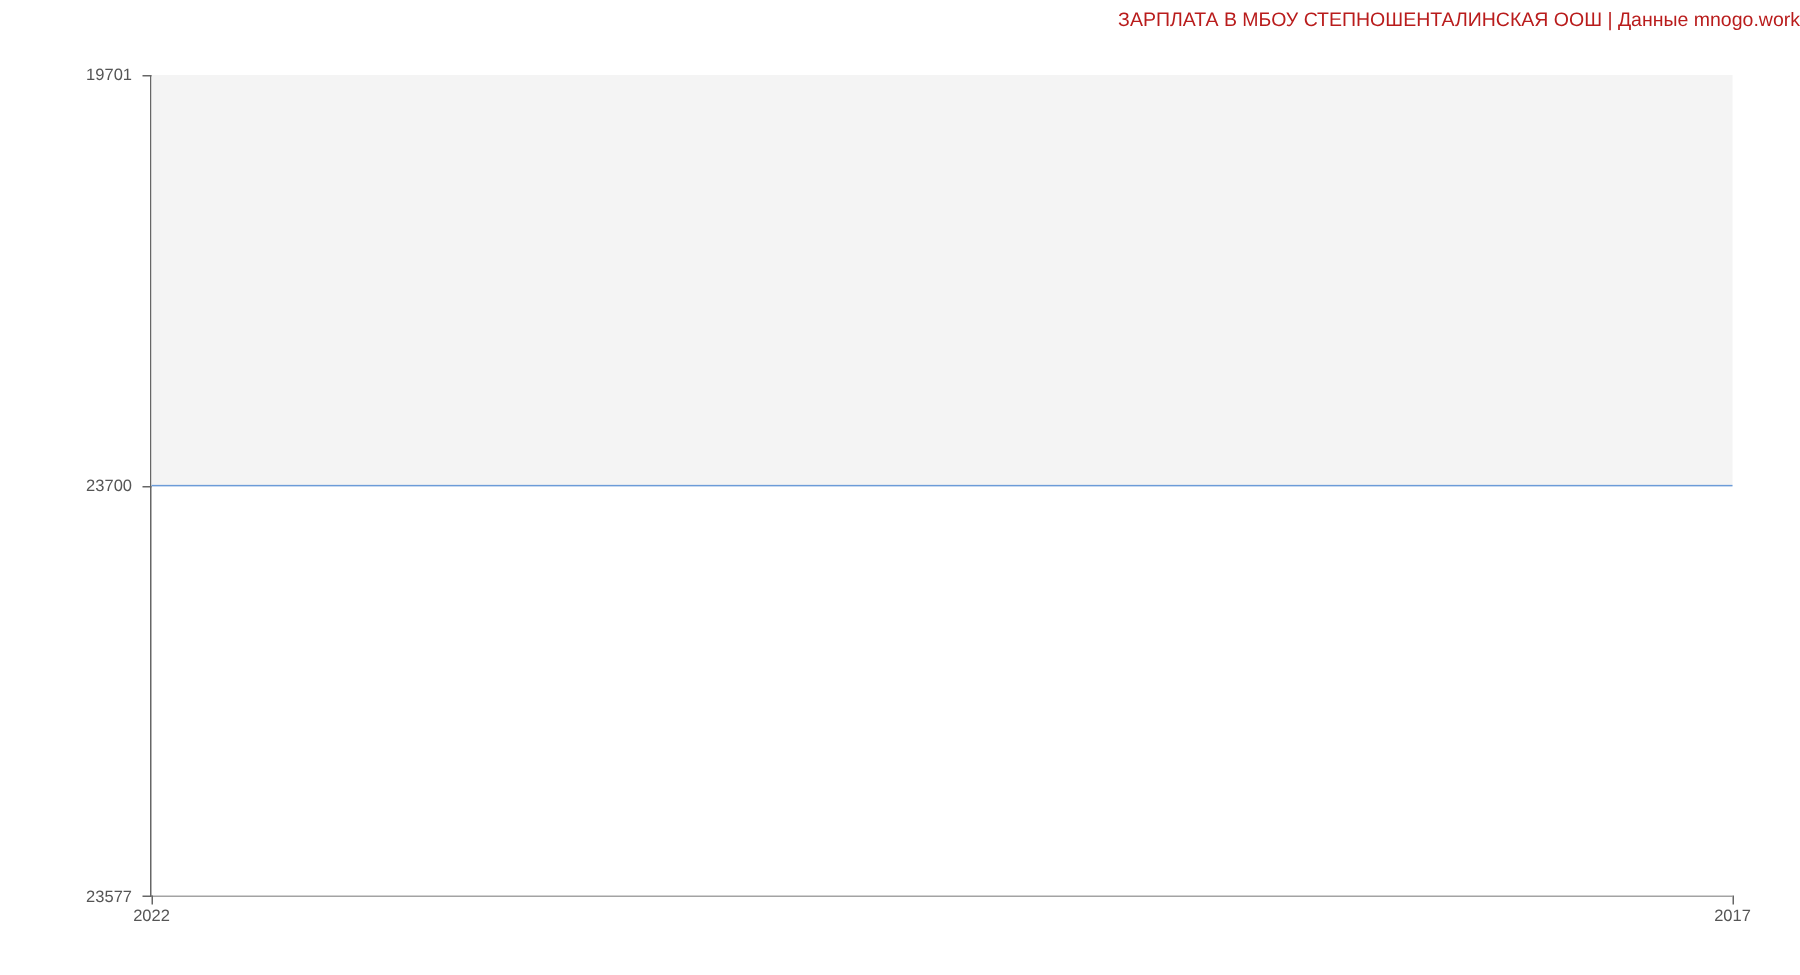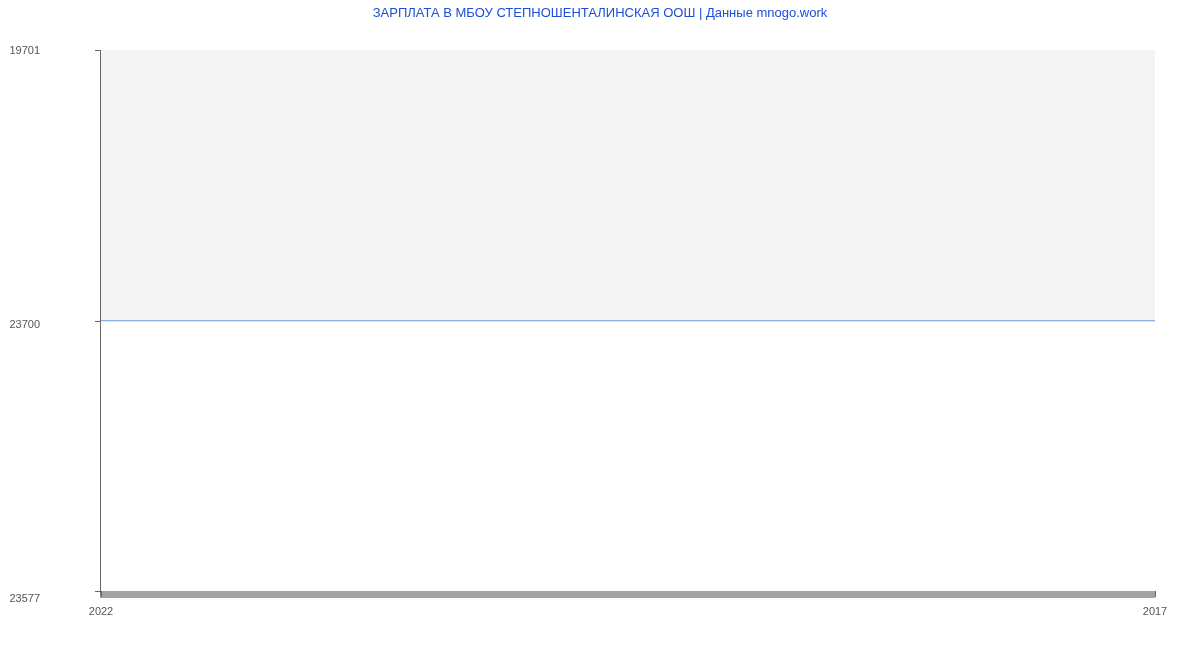--- a/index.html
+++ b/index.html
@@ -8,41 +8,41 @@
       box-sizing: border-box;
     }
     body {
       width: 1200px;
       height: 650px;
       font-family: Verdana, Geneva, sans-serif;
       background: #ffffff;
       position: relative;
     }
     .chart-title {
-      text-align: center;
+      text-align: right;
       font-size: 13px;
-      color: #1d4ed8;
+      color: #b91c1c;
       padding-top: 5px;
       font-weight: normal;
     }
     .chart-container {
       position: absolute;
       left: 100px;
       top: 50px;
       width: 1055px;
       height: 548px;
     }
     .plot-area {
       position: absolute;
       left: 0;
       top: 0;
       width: 1055px;
       height: 548px;
       border-left: 1px solid #666;
-      border-bottom: 7px solid #a3a3a3;
+      border-bottom: 1px solid #a3a3a3;
     }
     .fill-area {
       position: absolute;
       left: 0;
       top: 0;
       width: 100%;
       height: 50%;
       background: #f4f4f4;
     }
     .line {
@@ -56,21 +56,21 @@
     }
     .y-tick {
       position: absolute;
       left: -6px;
       width: 6px;
       height: 1px;
       background: #666;
     }
     .y-label {
       position: absolute;
-      right: 1115px;
+      right: 1067px;
       font-size: 11px;
       color: #555;
       transform: translateY(-50%);
       white-space: nowrap;
       margin-left: 47px;
     }
     .x-tick {
       position: absolute;
       bottom: -6px;
       width: 1px;

